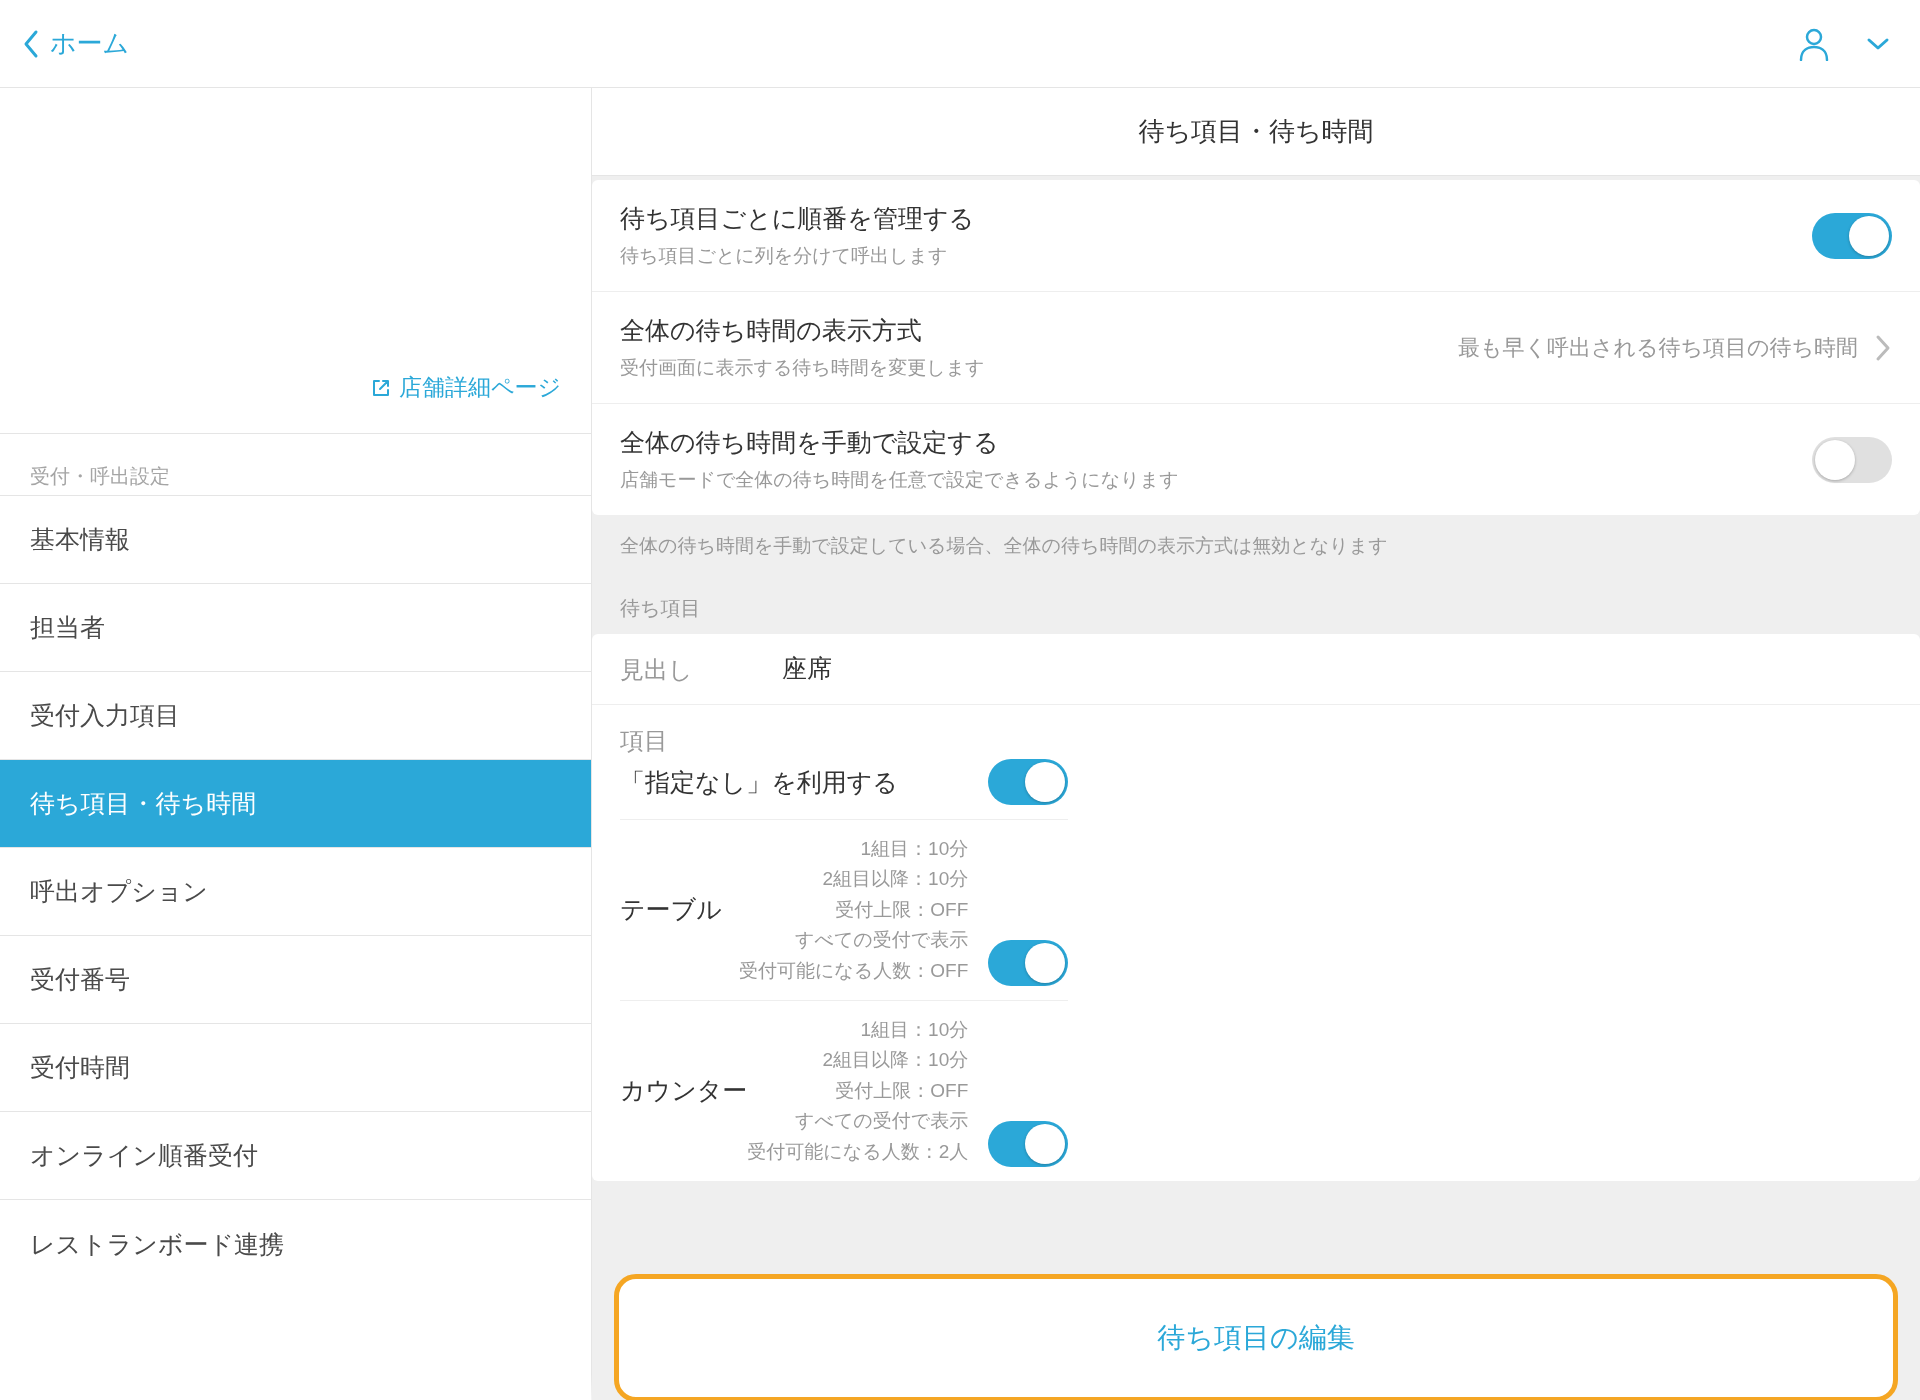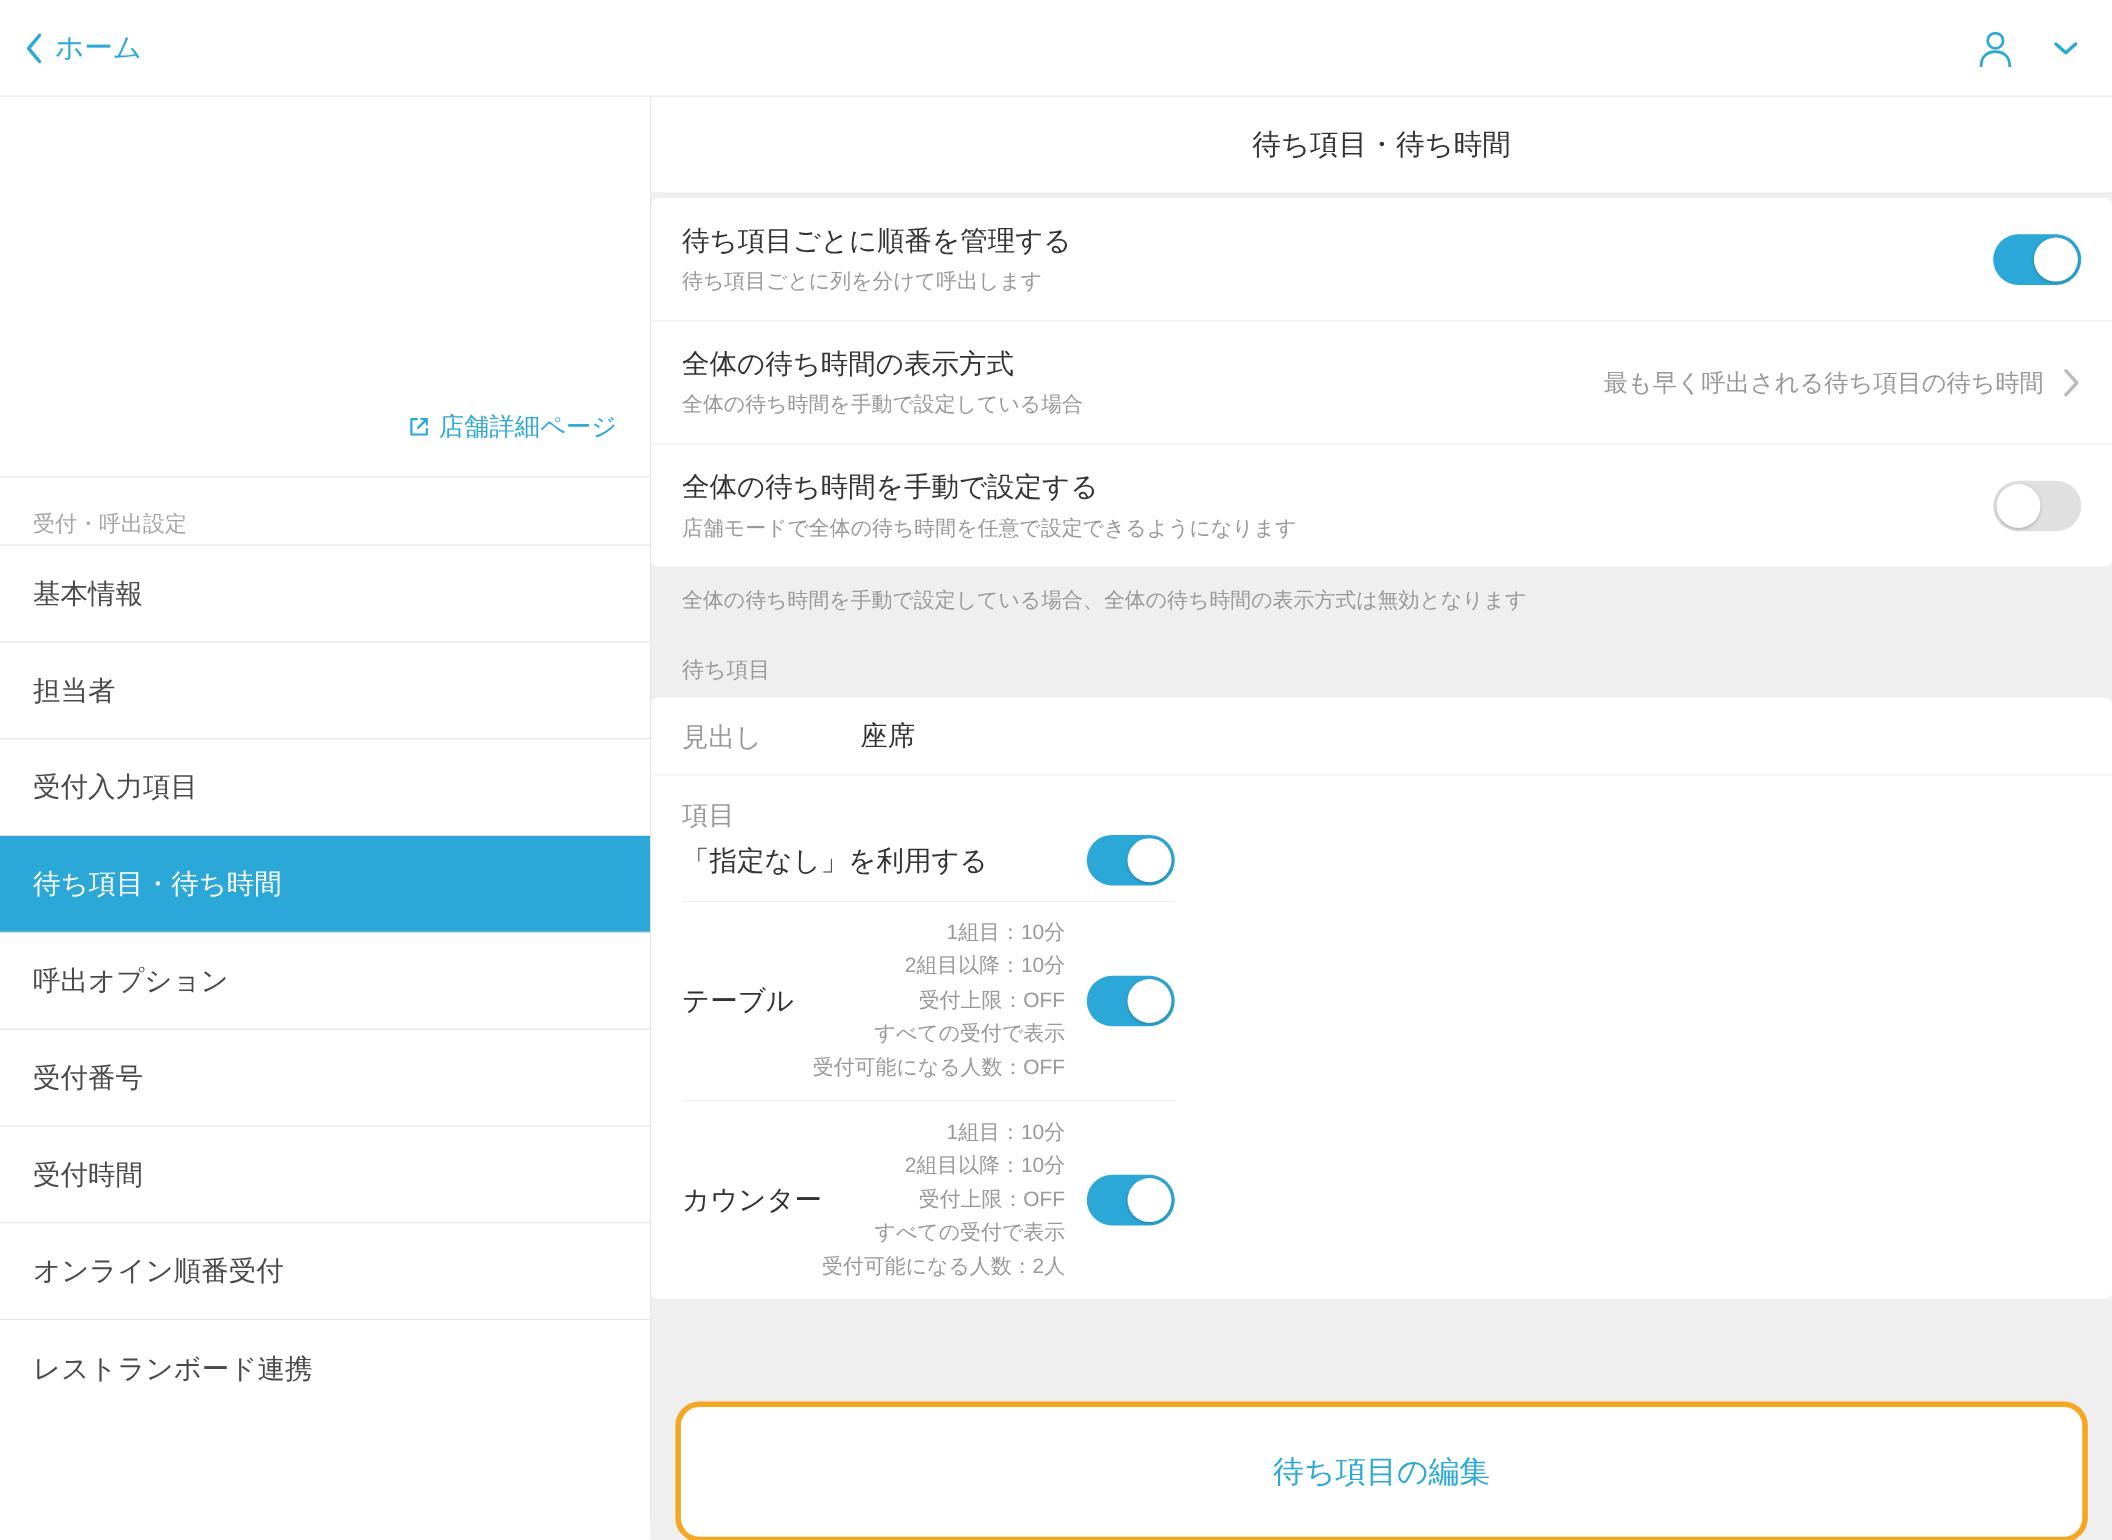--- a/index.html
+++ b/index.html
@@ -192,21 +192,21 @@
   align-items: center;
   justify-content: space-between;
   padding: 14px 0;
   border-bottom: 1px solid #eee;
 }
 .item-row:first-child { padding-top: 2px; }
 .item-row:last-child { border-bottom: none; }
 .item-name { font-size: 25px; color: #333; }
 .item-details {
   display: flex;
-  align-items: center;
+  align-items: flex-end;
   gap: 20px;
 }
 .detail-lines {
   text-align: right;
   font-size: 19px;
   color: #999;
   line-height: 1.6;
 }
 .edit-bar {
   position: absolute;
@@ -310,21 +310,21 @@
           <div class="row-title">待ち項目ごとに順番を管理する</div>
           <div class="row-sub">待ち項目ごとに列を分けて呼出します</div>
         </div>
         <div class="toggle on">
             <div class="knob"></div>
           </div>
       </div>
       <div class="row">
         <div class="row-left">
           <div class="row-title">全体の待ち時間の表示方式</div>
-          <div class="row-sub">全体の待ち時間を手動で設定している場合</div>
+          <div class="row-sub">受付画面に表示する待ち時間を変更します</div>
         </div>
         <div class="row-value">
           <span>最も早く呼出される待ち項目の待ち時間</span>
           <svg class="chevron-svg" viewBox="0 0 18 28">
               <path d="M4 3 L14 14 L4 25" stroke="#bbb" stroke-width="3" fill="none" stroke-linecap="round" stroke-linejoin="round"></path>
             </svg>
         </div>
       </div>
       <div class="row">
         <div class="row-left">

